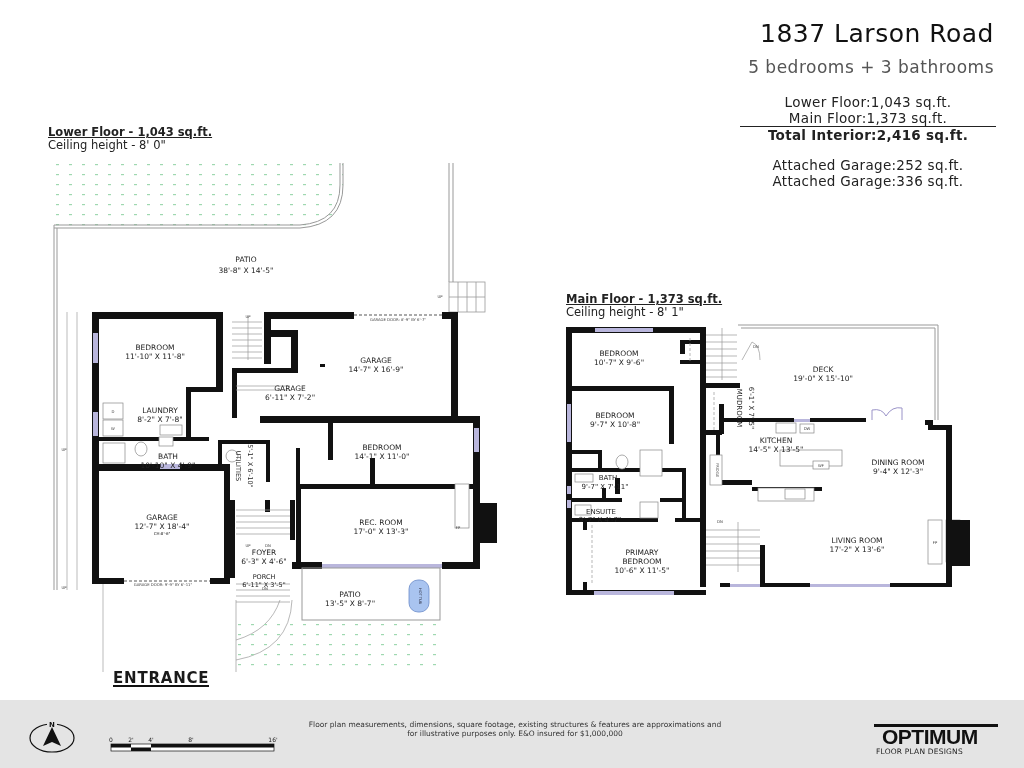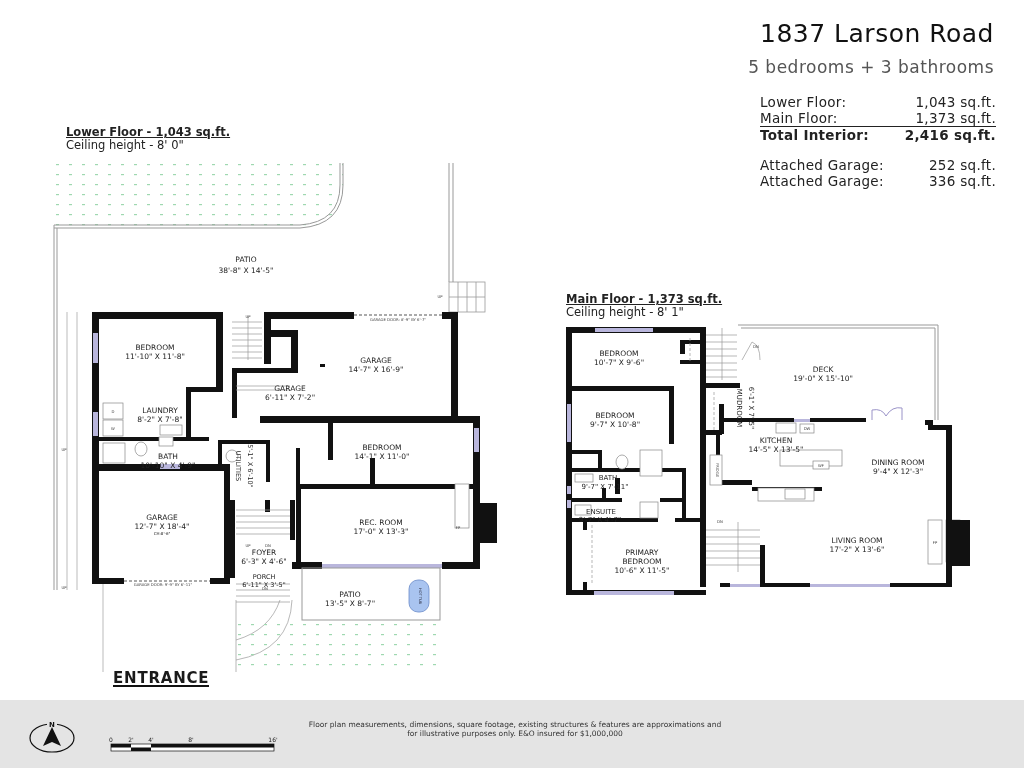--- a/index.html
+++ b/index.html
@@ -3,21 +3,21 @@
 <meta charset="utf-8">
 <style>
   html,body{margin:0;padding:0;}
   body{width:1024px;height:768px;background:#ffffff;position:relative;overflow:hidden;font-family:"DejaVu Sans","Liberation Sans",sans-serif;color:#1a1a1a;}
   .abs{position:absolute;}
   #header{position:absolute;right:30px;top:19px;text-align:right;width:300px;}
   #title{font-size:25px;font-weight:500;letter-spacing:0.5px;line-height:30px;color:#111;}
   #subtitle{font-size:19px;line-height:22px;color:#222;}
   #rooms-summary{font-size:17px;color:#555;margin-top:8px;letter-spacing:0.5px;}
   #area-table{position:absolute;left:740px;top:94px;width:256px;font-size:13.5px;color:#222;letter-spacing:0.3px;}
-  .arow{display:flex;justify-content:space-between;line-height:16px;margin-left:20px;}
+  .arow{display:flex;justify-content:center;line-height:16px;}
   .arow.ul{border-bottom:1px solid #222;}
   .arow.bold{font-weight:bold;}
   .gap{height:14px;}
   .floor-head{font-size:11.5px;line-height:13px;color:#222;}
   .floor-head .fh-title{font-weight:bold;text-decoration:underline;}
   svg text{font-family:"DejaVu Sans","Liberation Sans",sans-serif;}
   #footer{position:absolute;left:0;top:700px;width:1024px;height:68px;background:#e4e4e4;}
   #disclaimer{position:absolute;left:300px;top:20px;width:430px;text-align:center;font-size:7.5px;line-height:9px;color:#333;}
   #logo{position:absolute;left:874px;top:24px;width:124px;}
   #logo-main{font-family:"Liberation Sans",sans-serif;font-weight:bold;font-size:21px;line-height:20px;letter-spacing:-0.5px;color:#111;border-top:3px solid #111;padding-left:8px;}
@@ -49,21 +49,21 @@
   <div class="arow">
       <span>Attached Garage:</span>
       <span>252 sq.ft.</span>
     </div>
   <div class="arow">
       <span>Attached Garage:</span>
       <span>336 sq.ft.</span>
     </div>
 </div>
 
-<div class="abs floor-head" style="left:66px;top:126px;">
+<div class="abs floor-head" style="left:48px;top:126px;">
   <div class="fh-title">Lower Floor - 1,043 sq.ft.</div>
   <div>Ceiling height - 8' 0"</div>
 </div>
 <div class="abs floor-head" style="left:566px;top:293px;">
   <div class="fh-title">Main Floor - 1,373 sq.ft.</div>
   <div>Ceiling height - 8' 1"</div>
 </div>
 
 <svg class="abs" style="left:0;top:0;" width="1024" height="700" viewBox="0 0 1024 700">
   <defs>
@@ -380,13 +380,17 @@
     <rect x="3" y="9" width="163" height="7" fill="#fff" stroke="#111" stroke-width="0.7"></rect>
     <rect x="3" y="9" width="20" height="3.5" fill="#111"></rect>
     <rect x="23" y="12.5" width="20" height="3.5" fill="#111"></rect>
     <rect x="43" y="9" width="40" height="3.5" fill="#111"></rect>
     <rect x="83" y="9" width="83" height="3.5" fill="#111"></rect>
   </svg>
   <div id="disclaimer">
     <div>Floor plan measurements, dimensions, square footage, existing structures &amp; features are approximations and</div>
     <div>for illustrative purposes only.  E&amp;O insured for $1,000,000</div>
   </div>
+  <div id="logo">
+    <div id="logo-main">OPTIMUM</div>
+    <div id="logo-sub">FLOOR PLAN DESIGNS</div>
+  </div>
 </div>
 
 </body></html>

